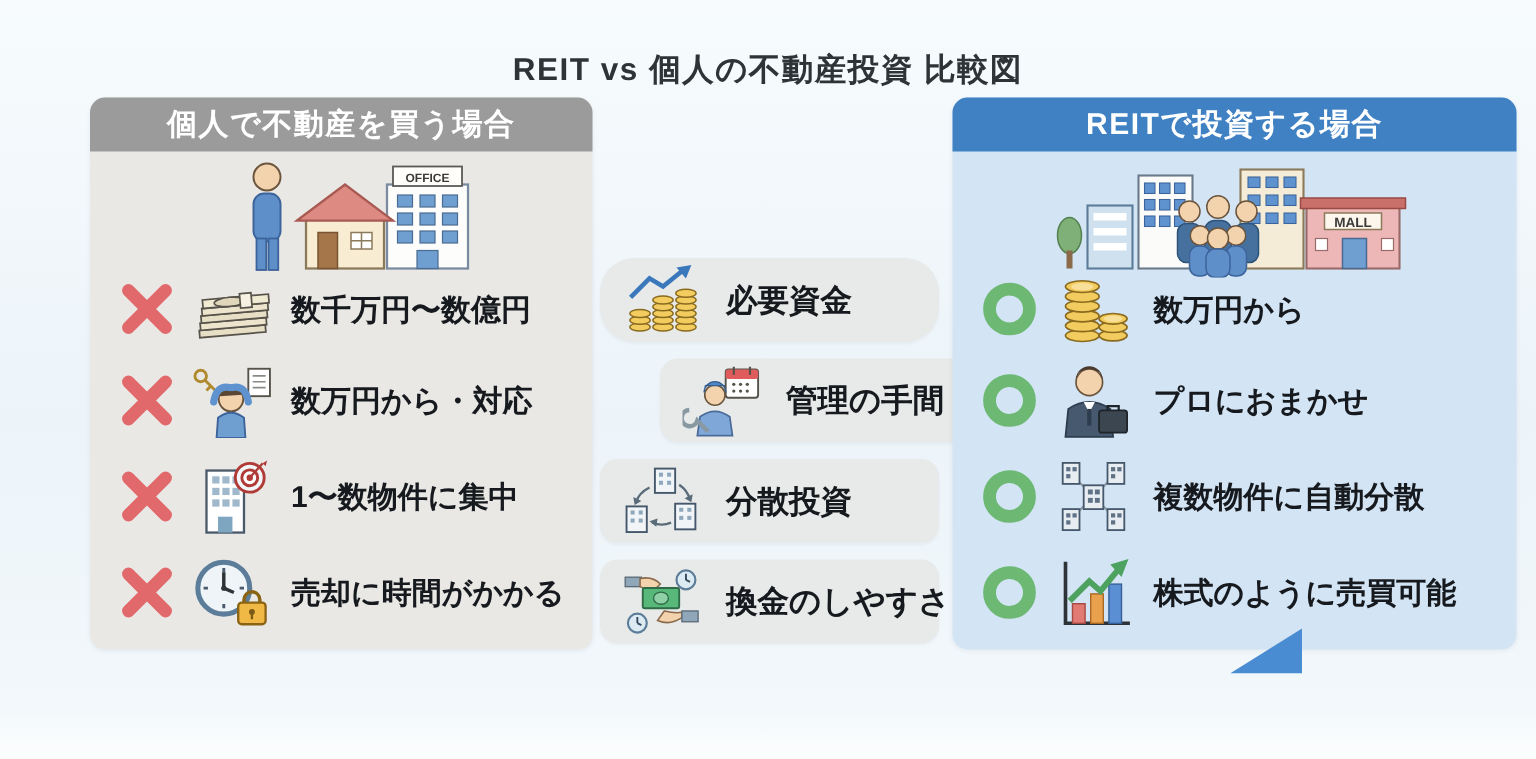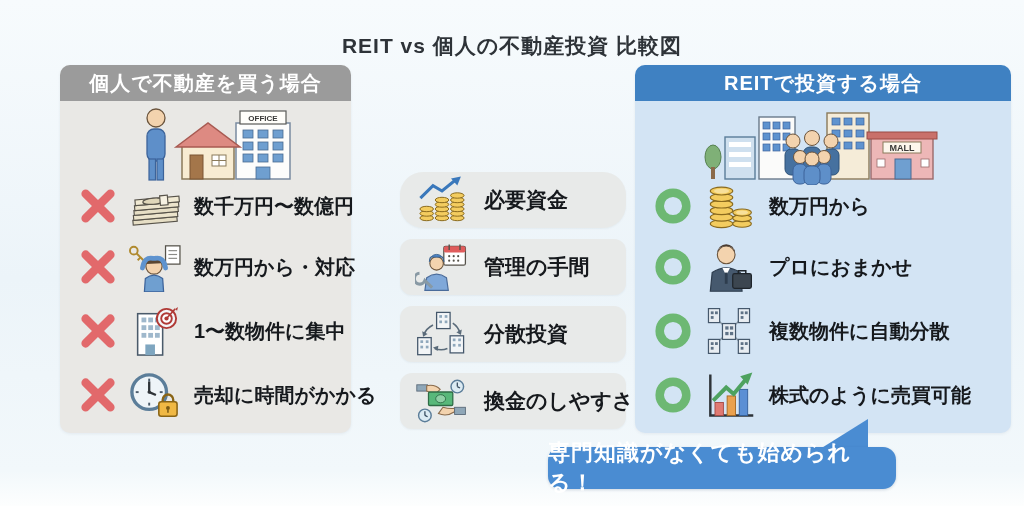--- a/index.html
+++ b/index.html
@@ -7,42 +7,42 @@
   .page {
     position:relative; width:1024px; height:506px; overflow:hidden;
     background:linear-gradient(180deg,#f7fbfd 0%,#ecf4f9 55%,#f2f8fb 93%,#fdfefe 100%);
   }
   .title {
     position:absolute; top:32px; left:0; width:100%; text-align:center;
     font-size:21px; font-weight:700; color:#2e3338; letter-spacing:1px;
   }
   .panel { position:absolute; top:65px; height:368px; border-radius:10px;
     box-shadow:0 1px 3px rgba(60,80,100,0.08); }
-  .panel-left  { left:60px;  width:291px; background:#e9e8e5; }
+  .panel-left  { left:60px;  width:335px; background:#e9e8e5; }
   .panel-right { left:635px; width:376px; background:#d3e4f4; }
   .panel-header {
     height:36px; line-height:36px; text-align:center; border-radius:10px 10px 0 0;
     color:#ffffff; font-size:20px; font-weight:700; letter-spacing:1px;
   }
   .panel-left  .panel-header { background:#9b9b9b; }
   .panel-right .panel-header { background:#3f81c2; }
   .illus { position:absolute; top:40px; left:0; width:100%;
     display:flex; justify-content:center; }
   .row { position:absolute; left:18px; height:52px; display:flex; align-items:center; }
   .row-1 { top:115px; } .row-2 { top:176px; } .row-3 { top:240px; } .row-4 { top:304px; }
   .mark { width:40px; flex:0 0 40px; display:flex; justify-content:center; }
   .icon-box { width:60px; flex:0 0 60px; margin-left:6px;
     display:flex; justify-content:center; align-items:center; }
   .row-label { margin-left:10px; font-size:20px; font-weight:700;
     color:#16191d; white-space:nowrap; letter-spacing:0; }
   .middle { position:absolute; left:400px; top:0; width:226px; }
   .chip { position:absolute; left:0; width:226px; height:56px; background:#e8eae9;
     border-radius:12px; display:flex; align-items:center; padding-left:12px;
     box-shadow:0 1px 2px rgba(60,80,100,0.06); }
-  .chip-1 { top:172px;border-radius:23px; } .chip-2 { top:239px; } .chip-3 { top:306px; } .chip-4 { top:373px; }
+  .chip-1 { top:172px;border-radius:23px; } .chip-2 { top:239px;margin-left:40px; } .chip-3 { top:306px; } .chip-4 { top:373px; }
   .chip .icon-box { margin-left:0; }
   .chip-label { margin-left:12px; font-size:21px; font-weight:700;
     color:#16191d; white-space:nowrap; }
   .callout { position:absolute; left:548px; top:447px; width:348px; height:42px;
     background:#4a8cd2; border-radius:13px; display:flex; align-items:center;
     justify-content:center; color:#fff; font-size:22px; font-weight:700;
     letter-spacing:1px; box-shadow:0 1px 3px rgba(40,70,110,0.2); }
   .callout-tail { position:absolute; left:812px; top:419px; width:56px; height:30px; }
   svg { display:block; }
 </style>
@@ -478,15 +478,14 @@
           <polygon points="42,6 55,2 50,15" fill="#4ea25f"></polygon>
         </svg>
       </span>
       <span class="row-label">株式のように売買可能</span>
     </div>
   </div>
 
   <svg class="callout-tail" viewBox="0 0 56 30">
     <polygon points="8,30 56,0 56,30" fill="#4a8cd2"></polygon>
   </svg>
-  <div class="callout">専門知識がなくても始められる！</div>
 
 </div>
 
 </body></html>

